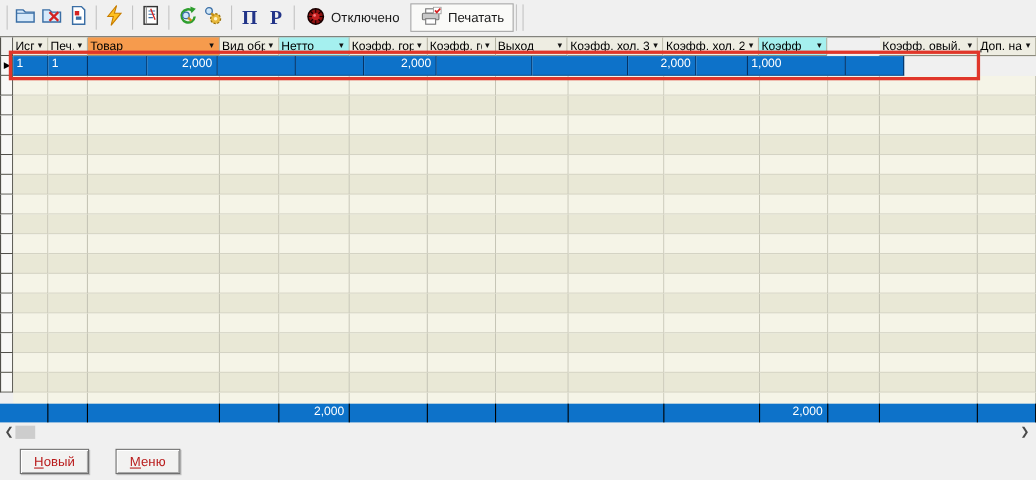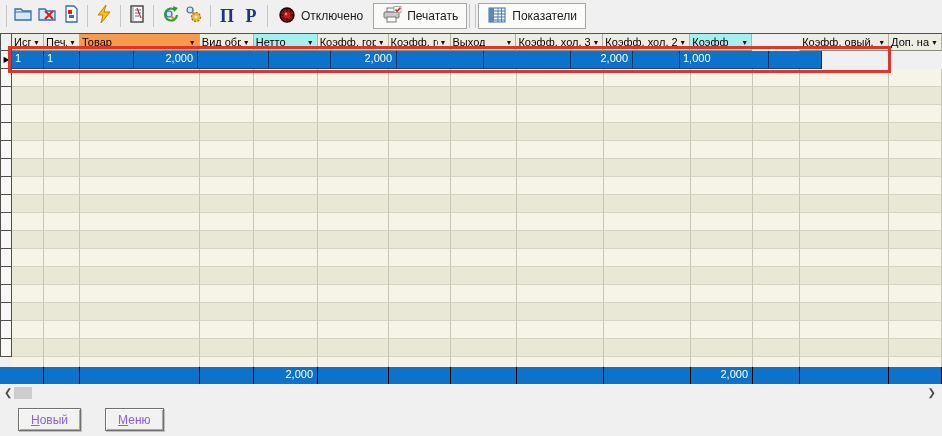--- a/index.html
+++ b/index.html
@@ -59,21 +59,21 @@
   
   .hscroll{position:absolute;top:386px;left:0;width:942px;height:14px;}
   .sb-arrow{position:absolute;top:0;font-size:10px;font-weight:bold;color:#4A4A4A;line-height:14px;}
   .sb-left{left:4px;} .sb-right{right:6px;}
   .sb-thumb{position:absolute;left:14px;top:1px;width:18px;height:12px;background:#CDCDCD;}
 
   
   .footer{position:absolute;top:408px;left:18px;display:flex;}
   .fbtn{box-sizing:border-box;height:23px;background:#F2F2F1;border:1px solid #707070;
     box-shadow:inset 1px 1px 0 #FFFFFF, inset -1px -1px 0 #A8A8A8, 1px 1px 0 #BFBFBF;
-    font-size:12px;color:#8b5cf6;display:flex;align-items:center;justify-content:center;
+    font-size:12px;color:#b91c1c;display:flex;align-items:center;justify-content:center;
     padding:0 12px;margin-right:24px;}
   .fbtn u{text-decoration:underline;}
 </style>
 </head>
 <body>
 
 <div id="app">
 
   <div class="toolbar">
     <div class="tb-sep"></div>
@@ -181,31 +181,20 @@
           <rect x="5" y="11" width="9" height="5" fill="#FFFFFF" stroke="#777" stroke-width="1"></rect>
           <rect x="12" y="0.5" width="7" height="6" fill="#FFFFFF" stroke="#999" stroke-width="0.8"></rect>
           <path d="M13.5 3.5 l1.6 1.8 l3.2 -3.6" fill="none" stroke="#D42222" stroke-width="1.6"></path>
         </svg>
       </span>
       <span>Печатать</span>
     </div>
 
     <div class="tb-grip"></div>
 
-    <div class="tb-push" style="background:#FCFCFB;">
-      <span>
-        <svg width="20" height="18" viewBox="0 0 20 18">
-          <rect x="2" y="2" width="16" height="14" fill="#FFFFFF" stroke="#3A6EA5" stroke-width="1"></rect>
-          <path d="M2 5 h16 M2 8 h16 M2 11 h16 M2 14 h16" stroke="#3A6EA5" stroke-width="1"></path>
-          <rect x="2" y="2" width="5" height="14" fill="#5B87B8"></rect>
-          <path d="M11 2 v14 M14.5 2 v14" stroke="#3A6EA5" stroke-width="0.8"></path>
-        </svg>
-      </span>
-      <span>Показатели</span>
-    </div>
   </div>
 
   <div class="grid">
     <div class="hrow">
         <div class="ind hind"></div>
         <div class="hcell" style="width: 32px;">
           <span class="hlabel">Испо</span>
           <span class="harrow">▼</span>
         </div>
         <div class="hcell" style="width: 36px;">

